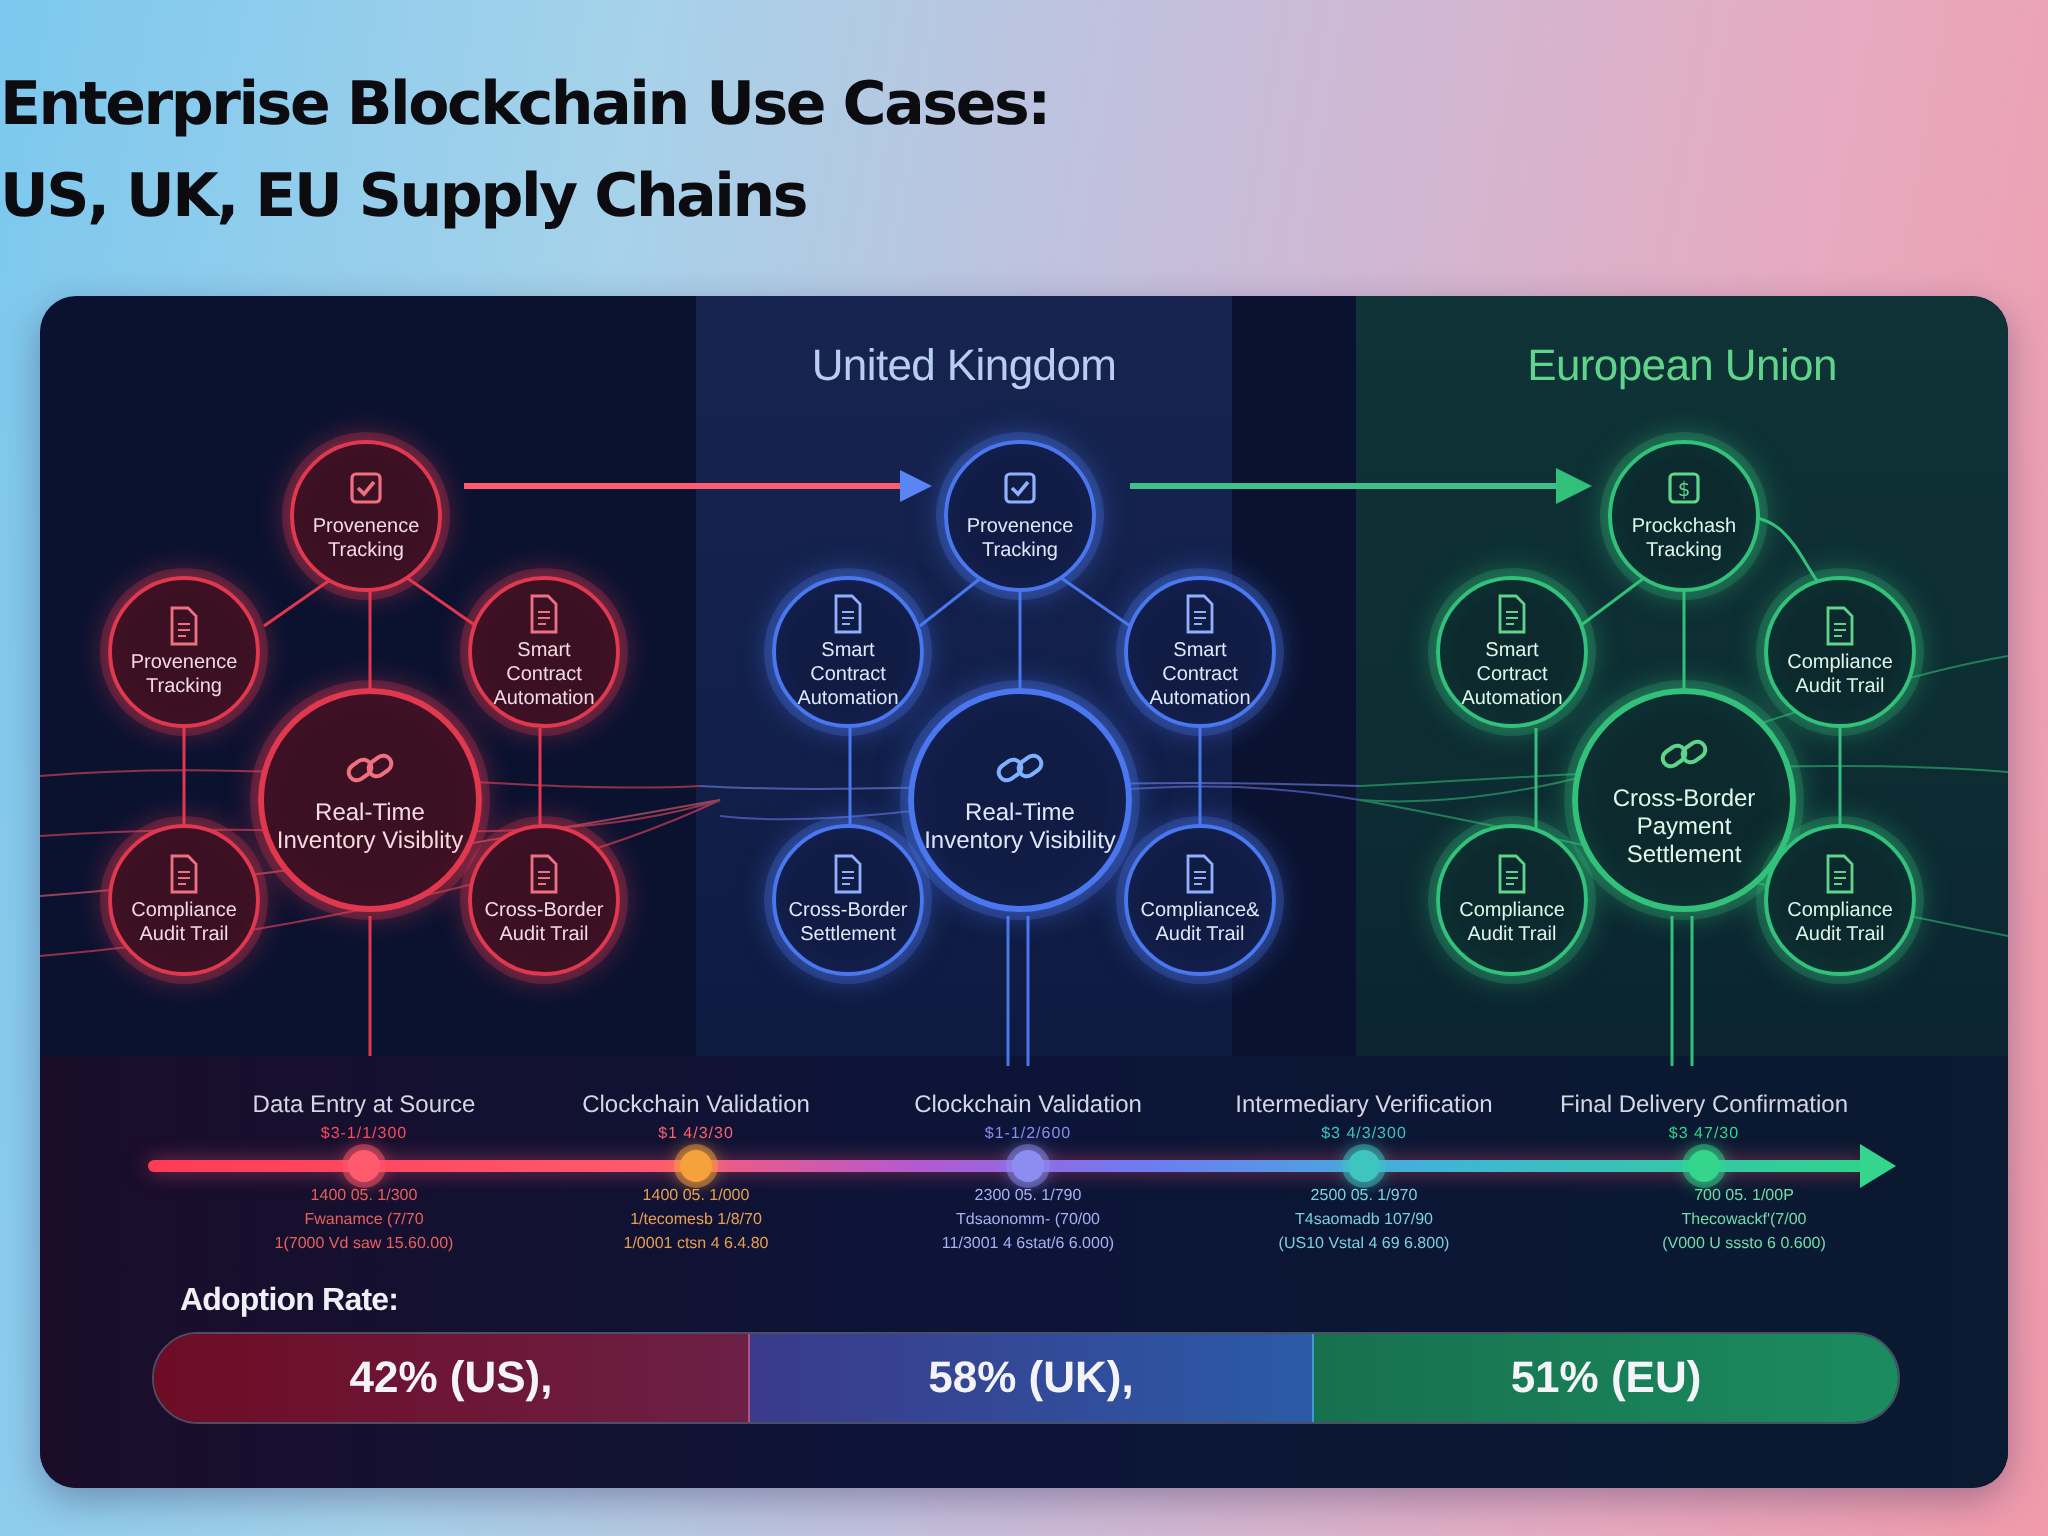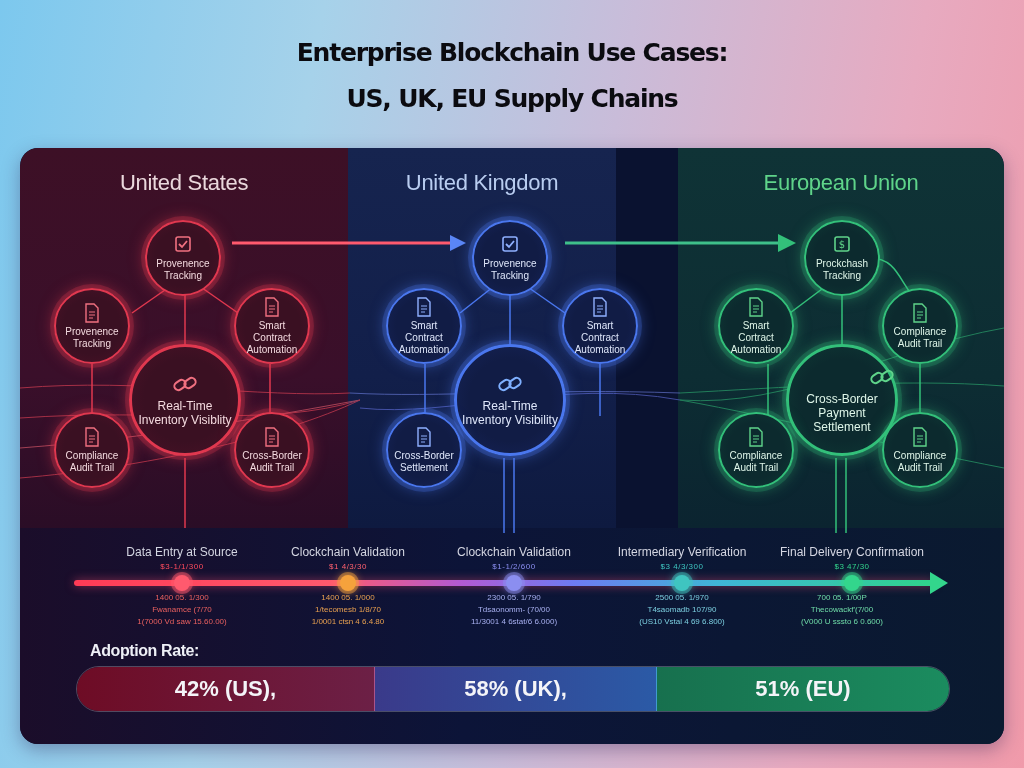--- a/index.html
+++ b/index.html
@@ -4,23 +4,23 @@
 <style>
   * { box-sizing: border-box; margin: 0; padding: 0; }
   html, body { width: 1024px; height: 768px; overflow: hidden; }
   body {
     font-family: "Liberation Sans", "DejaVu Sans", sans-serif;
     background: linear-gradient(100deg, #7cc8ee 0%, #a6d2ea 28%, #c9bcd9 55%, #e7aac0 80%, #f09aaa 100%);
     position: relative;
   }
   .title {
     position: absolute; left: 0; top: 30px; width: 1024px;
-    text-align: center; color: #0b0b10;
+    text-align: left; color: #0b0b10;
     font-family: "DejaVu Sans", sans-serif; font-weight: bold;
-    font-size: 25px; line-height: 46px; letter-spacing: -1.2px;
+    font-size: 30px; line-height: 46px; letter-spacing: -1.2px;
   }
   .board {
     position: absolute; left: 20px; top: 148px; width: 984px; height: 596px;
     border-radius: 18px; overflow: hidden;
     background: #0a1230;
     box-shadow: 0 6px 18px rgba(40,30,80,0.35);
   }
   .panel {
     position: absolute; top: 0; height: 380px;
   }
@@ -89,23 +89,20 @@
 </head>
 <body>
 
 <div class="title">
   <div>Enterprise Blockchain Use  Cases:</div>
   <div>US, UK, EU Supply Chains</div>
 </div>
 
 <div class="board">
 
-  <div class="panel us">
-    <div class="panel-title">United States</div>
-  </div>
 
   <div class="panel uk">
     <div class="panel-title">United Kingdom</div>
   </div>
 
   <div class="panel eu">
     <div class="panel-title">European Union</div>
   </div>
 
   <div class="lower"></div>
@@ -252,20 +249,29 @@
     </div>
     <div class="node small" style="left:38px;top:264px;">
       <span class="ico"><svg viewBox="0 0 18 20">
             <path d="M3 1 H11 L15 5 V19 H3 Z" fill="none" stroke="#8fb0ff" stroke-width="1.4"></path>
             <line x1="6" y1="9" x2="12" y2="9" stroke="#8fb0ff"></line>
             <line x1="6" y1="12" x2="12" y2="12" stroke="#8fb0ff"></line>
             <line x1="6" y1="15" x2="10" y2="15" stroke="#8fb0ff"></line>
           </svg></span>
       <span class="lbl">Cross-Border Settlement</span>
     </div>
+    <div class="node small" style="left:214px;top:264px;">
+      <span class="ico"><svg viewBox="0 0 18 20">
+            <path d="M3 1 H11 L15 5 V19 H3 Z" fill="none" stroke="#8fb0ff" stroke-width="1.4"></path>
+            <line x1="6" y1="9" x2="12" y2="9" stroke="#8fb0ff"></line>
+            <line x1="6" y1="12" x2="12" y2="12" stroke="#8fb0ff"></line>
+            <line x1="6" y1="15" x2="10" y2="15" stroke="#8fb0ff"></line>
+          </svg></span>
+      <span class="lbl">Compliance&amp; Audit Trail</span>
+    </div>
   </div>
 
   <div class="panel eu" style="background:none;pointer-events:none;">
     <div class="node small" style="left:126px;top:72px;">
       <span class="ico"><svg viewBox="0 0 18 20">
             <rect x="2" y="2" width="14" height="14" rx="2" fill="none" stroke="#5fd48a" stroke-width="1.6"></rect>
             <text x="9" y="13" font-size="10" text-anchor="middle" fill="#5fd48a" font-family="DejaVu Sans, sans-serif">$</text>
           </svg></span>
       <span class="lbl">Prockchash Tracking</span>
     </div>
@@ -280,21 +286,21 @@
     </div>
     <div class="node small" style="left:204px;top:140px;">
       <span class="ico"><svg viewBox="0 0 18 20">
             <path d="M3 1 H11 L15 5 V19 H3 Z" fill="none" stroke="#5fd48a" stroke-width="1.4"></path>
             <line x1="6" y1="9" x2="12" y2="9" stroke="#5fd48a"></line>
             <line x1="6" y1="12" x2="12" y2="12" stroke="#5fd48a"></line>
             <line x1="6" y1="15" x2="10" y2="15" stroke="#5fd48a"></line>
           </svg></span>
       <span class="lbl">Compliance Audit Trail</span>
     </div>
-    <div class="node big" style="left:108px;top:196px;align-items:flex-end;">
+    <div class="node big" style="left:108px;top:196px;">
       <span class="ico"><svg viewBox="0 0 26 22">
             <rect x="2" y="8" width="12" height="8" rx="4" transform="rotate(-35 8 12)" fill="none" stroke="#5fd48a" stroke-width="2"></rect>
             <rect x="12" y="6" width="12" height="8" rx="4" transform="rotate(-35 18 10)" fill="none" stroke="#5fd48a" stroke-width="2"></rect>
           </svg></span>
       <span class="lbl">Cross-Border Payment Settlement</span>
     </div>
     <div class="node small" style="left:40px;top:264px;">
       <span class="ico"><svg viewBox="0 0 18 20">
             <path d="M3 1 H11 L15 5 V19 H3 Z" fill="none" stroke="#5fd48a" stroke-width="1.4"></path>
             <line x1="6" y1="9" x2="12" y2="9" stroke="#5fd48a"></line>
@@ -349,21 +355,21 @@
   <div class="step-dot" style="left:662px;background:#3fc5c0;box-shadow:0 0 0 3px rgba(63,197,192,0.45),0 0 10px #3fc5c0;"></div>
   <div class="step-lines" style="left:662px;color:#7ccfe0;">
     <div>2500 05. 1/970</div>
     <div>T4saomadb 107/90</div>
     <div>(US10 Vstal 4 69 6.800)</div>
   </div>
 
   <div class="step-label" style="left:832px;">Final Delivery Confirmation</div>
   <div class="step-code" style="left:832px;color:#33d68c;">$3 47/30</div>
   <div class="step-dot" style="left:832px;background:#33d68c;box-shadow:0 0 0 3px rgba(51,214,140,0.45),0 0 10px #33d68c;"></div>
-  <div class="step-lines" style="left:822px;color:#6fdca8;">
+  <div class="step-lines" style="left:852px;color:#6fdca8;">
     <div>700 05. 1/00P</div>
     <div>Thecowackf'(7/00</div>
     <div>(V000 U sssto 6 0.600)</div>
   </div>
 
   <div class="adopt-label">Adoption Rate:</div>
   <div class="adopt-bar">
     <div class="seg us">42% (US),</div>
     <div class="seg uk">58% (UK),</div>
     <div class="seg eu">51% (EU)</div>

